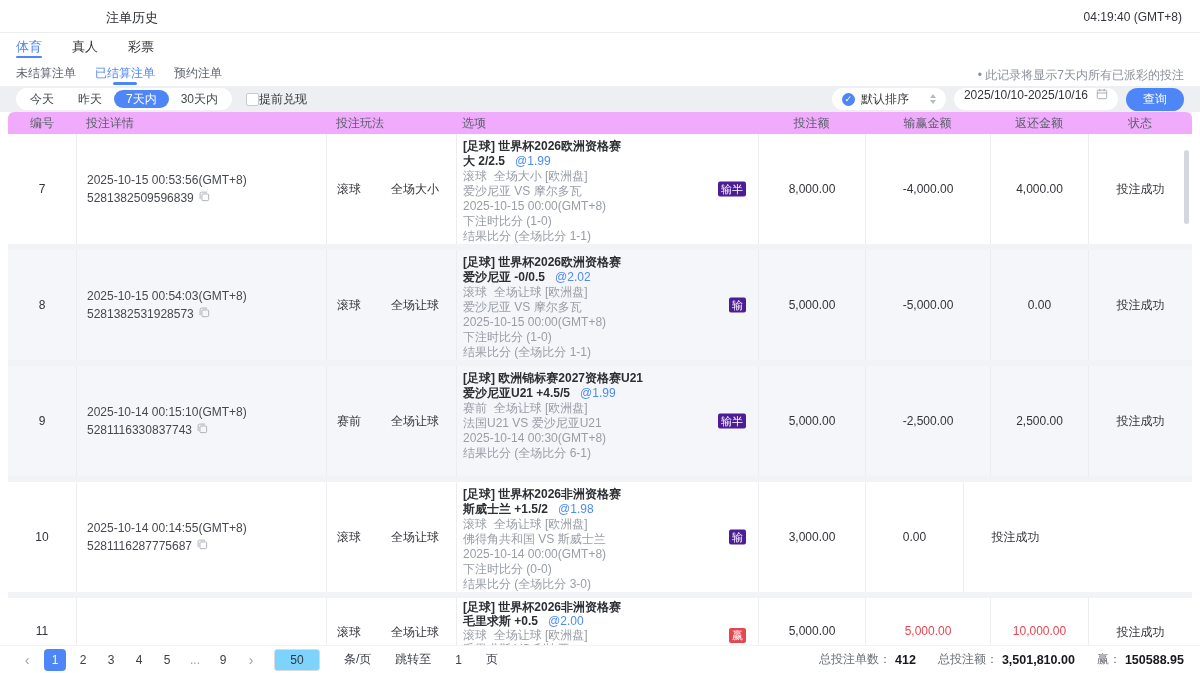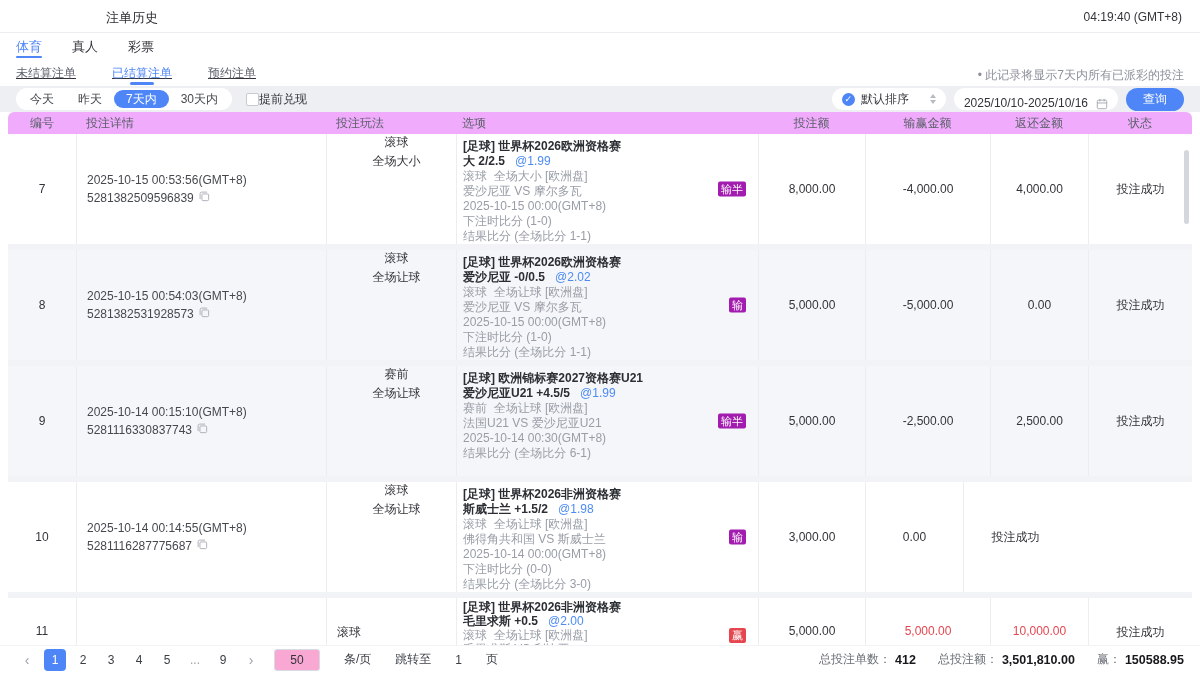--- a/index.html
+++ b/index.html
@@ -34,68 +34,68 @@
   .quick-btn.active { background:#4e86f7; color:#fff; }
   .checkbox-wrap { display:flex; align-items:center; margin-left:14px; color:#33343a; }
   .checkbox { width:13px; height:13px; border:1px solid #c6cad1; border-radius:2px; background:#fff; }
   .filter-right { margin-left:auto; display:flex; align-items:center; gap:8px; }
   .sort-select { background:#fff; border-radius:11px; height:22px; display:flex; align-items:center; padding:0 10px; gap:6px; width:114px; cursor:pointer; }
   .check-circle { width:13px; height:13px; border-radius:50%; background:#4e86f7; color:#fff; font-size:9px; line-height:13px; text-align:center; flex:none; }
   .sort-label { flex:1; color:#33343a; }
   .sorter { display:flex; flex-direction:column; gap:2px; }
   .tri-up { width:0; height:0; border-left:3px solid transparent; border-right:3px solid transparent; border-bottom:4px solid #b6bac1; }
   .tri-down { width:0; height:0; border-left:3px solid transparent; border-right:3px solid transparent; border-top:4px solid #b6bac1; }
-  .date-box { background:#fff; border-radius:11px; height:22px; display:flex; align-items:flex-end; padding:0 10px; gap:8px; color:#33343a; cursor:pointer; }
+  .date-box { background:#fff; border-radius:11px; height:22px; display:flex; align-items:flex-start; padding:0 10px; gap:8px; color:#33343a; cursor:pointer; }
   .search-btn { background:#4e86f7; color:#fff; border:none; border-radius:12px; height:23px; padding:0 17px; font-size:12px; cursor:pointer; }
 
   
   .table-wrap { margin:0 8px; }
   .table-header { height:22px; background:#f0abfc; border-radius:6px 6px 0 0; display:flex; align-items:center; color:#5a5f68; }
   .hcell { display:flex; align-items:center; height:100%; }
   .w-no{width:68px;} .w-detail{width:250px;} .w-play{width:130px;} .w-option{width:302px;}
   .w-stake{width:107px;} .w-winloss{width:125px;} .w-return{width:98px;} .w-status{width:104px;}
   .a-center{justify-content:center;} .a-left10{padding-left:10px;} .a-left6{padding-left:6px;}
 
   .table-body { height:511px; overflow:hidden; position:relative; background:#fff; }
   .row { display:flex; align-items:center; height:110px; background:#fff; position:relative; }
   .row.shaded { background:#f5f6f9; }
   .row-gap { height:6px; background:#f1f3f6; }
   .cell { height:100%; display:flex; align-items:center; border-left:1px solid #ebedf0; }
   .cell:first-child { border-left:none; }
   .c-no { justify-content:center; color:#33343a; }
   .c-detail { flex-direction:column; align-items:flex-start; justify-content:center; padding-left:10px; gap:4px; color:#45494f; }
   .detail-id { display:flex; align-items:center; gap:5px; }
-  .c-play { padding-left:10px; gap:2px; color:#33343a;flex-direction:column; }
+  .c-play { padding-left:10px; gap:30px; color:#33343a; }
   .c-option { flex-direction:column; align-items:flex-start; justify-content:flex-start; padding:5px 40px 0 6px; position:relative; line-height:15px; white-space:pre-wrap; }
   .opt-title { font-weight:700; color:#2b2e33; }
   .opt-selection { font-weight:700; color:#2b2e33; }
   .odds { color:#4c8bf5; font-weight:400; margin-left:10px; }
   .opt-line { color:#989da6; }
   .badge { position:absolute; right:12px; top:50%; transform:translateY(-50%); color:#fff; font-size:11px; line-height:13px; padding:1px 3px; border-radius:2px; }
-  .badge.dark { background:#a21caf; }
+  .badge.dark { background:#4c1d95; }
   .badge.red { background:#e5464f; }
   .c-amount { justify-content:center; color:#33343a; }
   .red-text { color:#e5464f; }
   .c-status { justify-content:center; color:#33343a; }
 
   .row.clipped { align-items:flex-start; height:160px; }
   .row.clipped .cell { align-items:flex-start; padding-top:26px; }
   .row.clipped .c-option { padding-top:2px; line-height:14px; }
   .row.clipped .badge { top:30px; transform:none; }
 
   .scroll-thumb { position:absolute; right:3px; top:16px; width:5px; height:74px; border-radius:3px; background:#d4d7dc; }
 
   
   .footer { height:28px; display:flex; align-items:center; padding:0 16px; background:#fff; border-top:1px solid #f2f3f5; }
   .pager { display:flex; align-items:center; gap:6px; }
   .page-btn { min-width:22px; height:22px; border-radius:4px; display:flex; align-items:center; justify-content:center; color:#3a3e45; cursor:pointer; padding:0 3px; }
   .page-btn.active { background:#4e86f7; color:#fff; }
   .page-arrow { color:#9aa0a8; font-size:14px; }
   .page-ellipsis { color:#9aa0a8; }
-  .size-input { width:46px; height:22px; border:1px solid #d8dbe0; border-radius:3px; display:flex; align-items:center; justify-content:center; margin-left:12px; background:#f9a8d4; color:#33343a; }
+  .size-input { width:46px; height:22px; border:1px solid #d8dbe0; border-radius:3px; display:flex; align-items:center; justify-content:center; margin-left:12px; background:#7dd3fc; color:#33343a; }
   .ftr-label { margin-left:24px; color:#3a3e45; }
   .totals { margin-left:auto; display:flex; align-items:center; gap:22px; }
   .total-item { display:flex; align-items:center; }
   .total-label { color:#6b7078; }
   .total-value { font-weight:700; color:#17181c; margin-left:4px; font-size:12.5px; }
 </style>
 </head>
 <body>
 
 <div class="top-header">
@@ -103,21 +103,21 @@
   <div class="header-time">04:19:40 (GMT+8)</div>
 </div>
 
 <div class="tabs-row" id="main-tabs">
     <div class="main-tab active">体育</div>
     <div class="main-tab">真人</div>
     <div class="main-tab">彩票</div>
   </div>
 
 <div class="subtabs-row">
-  <span id="sub-tabs-holder" style="display:flex;gap:36px;height:100%;text-decoration:underline;">
+  <span id="sub-tabs-holder" style="display:flex;gap:19px;height:100%;">
       <div class="sub-tab">未结算注单</div>
       <div class="sub-tab active">已结算注单</div>
       <div class="sub-tab">预约注单</div>
     </span>
   <div class="record-note">• 此记录将显示7天内所有已派彩的投注</div>
 </div>
 
 <div class="filter-bar">
   <div class="quick-group" id="quick-group">
       <div class="quick-btn">今天</div>

